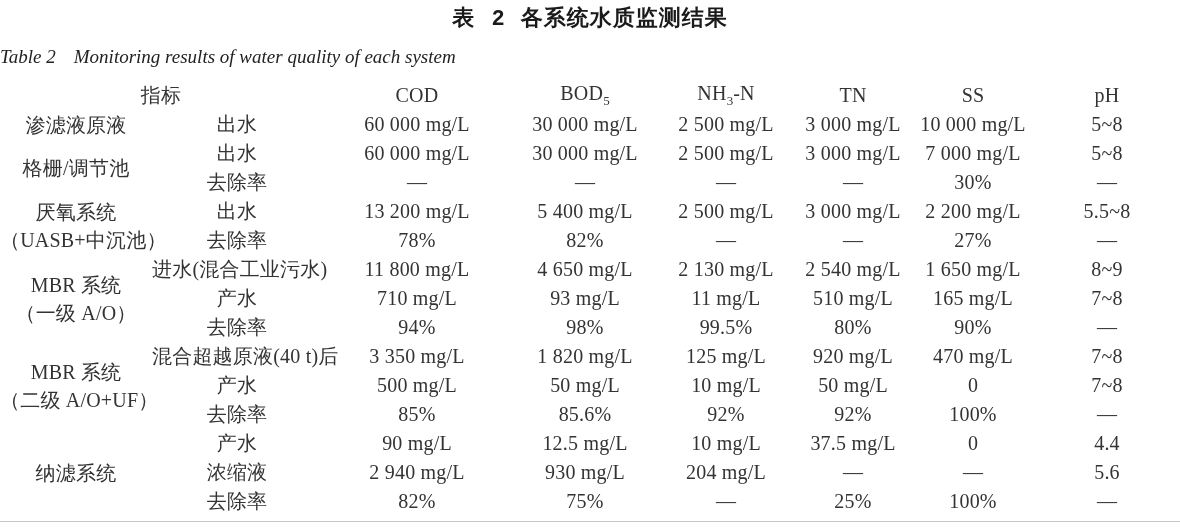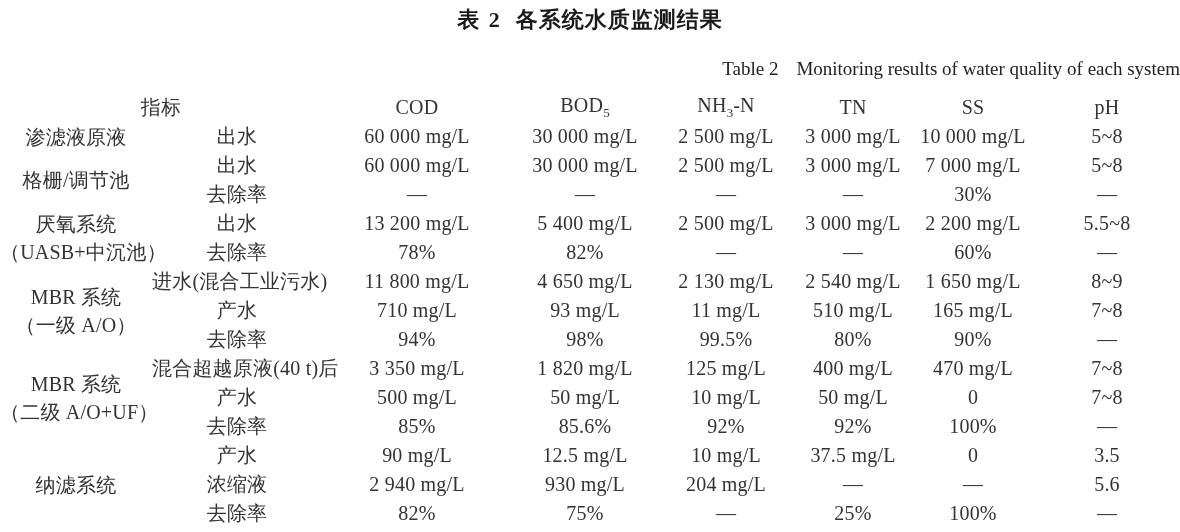--- a/index.html
+++ b/index.html
@@ -6,29 +6,29 @@
   body {
     width: 1180px; height: 532px;
     background: #ffffff; overflow: hidden;
     font-family: "Liberation Serif", "DejaVu Serif", serif;
     color: #333333;
   }
   .page { width: 1180px; height: 532px; position: relative; }
 
   .title-zh {
     padding-top: 6px; text-align: center;
-    font-family: Liberation Serif, serif;
+    font-family: Liberation Mono, monospace;
     font-weight: 700; font-size: 22px; line-height: 27px;
     color: #1a1a1a; letter-spacing: 1px;
   }
   .title-zh .tprefix { margin-right: 14px; letter-spacing: 2px; }
 
   .title-en {
-    margin-top: 24px; text-align: right;
-    font-size: 19px; line-height: 24px; color: #222222;
+    margin-top: 12px; text-align: left;
+    font-size: 19px; line-height: 24px; color: #222222; font-style: italic;
   }
   .title-en .tprefix { margin-right: 18px; }
 
   table.results {
     margin-top: 11px; width: 1180px;
     border-collapse: collapse; table-layout: fixed;
   }
   th, td {
     font-weight: 400; text-align: center; vertical-align: middle;
     padding: 0; white-space: nowrap;
@@ -131,21 +131,21 @@
           <td>3 000 mg/L</td>
           <td>2 200 mg/L</td>
           <td>5.5~8</td>
         </tr>
         <tr>
           <td>去除率</td>
           <td>78%</td>
           <td>82%</td>
           <td>—</td>
           <td>—</td>
-          <td>60%</td>
+          <td>27%</td>
           <td>—</td>
         </tr>
         <tr>
           <td class="system-cell" rowspan="3">
             <div>MBR 系统</div>
             <div>（一级 A/O）</div>
           </td>
           <td>进水(混合工业污水)</td>
           <td>11 800 mg/L</td>
           <td>4 650 mg/L</td>
@@ -174,21 +174,21 @@
         </tr>
         <tr>
           <td class="system-cell" rowspan="3">
             <div>MBR 系统</div>
             <div>（二级 A/O+UF）</div>
           </td>
           <td>混合超越原液(40 t)后</td>
           <td>3 350 mg/L</td>
           <td>1 820 mg/L</td>
           <td>125 mg/L</td>
-          <td>400 mg/L</td>
+          <td>920 mg/L</td>
           <td>470 mg/L</td>
           <td>7~8</td>
         </tr>
         <tr>
           <td>产水</td>
           <td>500 mg/L</td>
           <td>50 mg/L</td>
           <td>10 mg/L</td>
           <td>50 mg/L</td>
           <td>0</td>
@@ -206,21 +206,21 @@
         <tr>
           <td class="system-cell" rowspan="3">
             <div>纳滤系统</div>
           </td>
           <td>产水</td>
           <td>90 mg/L</td>
           <td>12.5 mg/L</td>
           <td>10 mg/L</td>
           <td>37.5 mg/L</td>
           <td>0</td>
-          <td>3.5</td>
+          <td>4.4</td>
         </tr>
         <tr>
           <td>浓缩液</td>
           <td>2 940 mg/L</td>
           <td>930 mg/L</td>
           <td>204 mg/L</td>
           <td>—</td>
           <td>—</td>
           <td>5.6</td>
         </tr>

